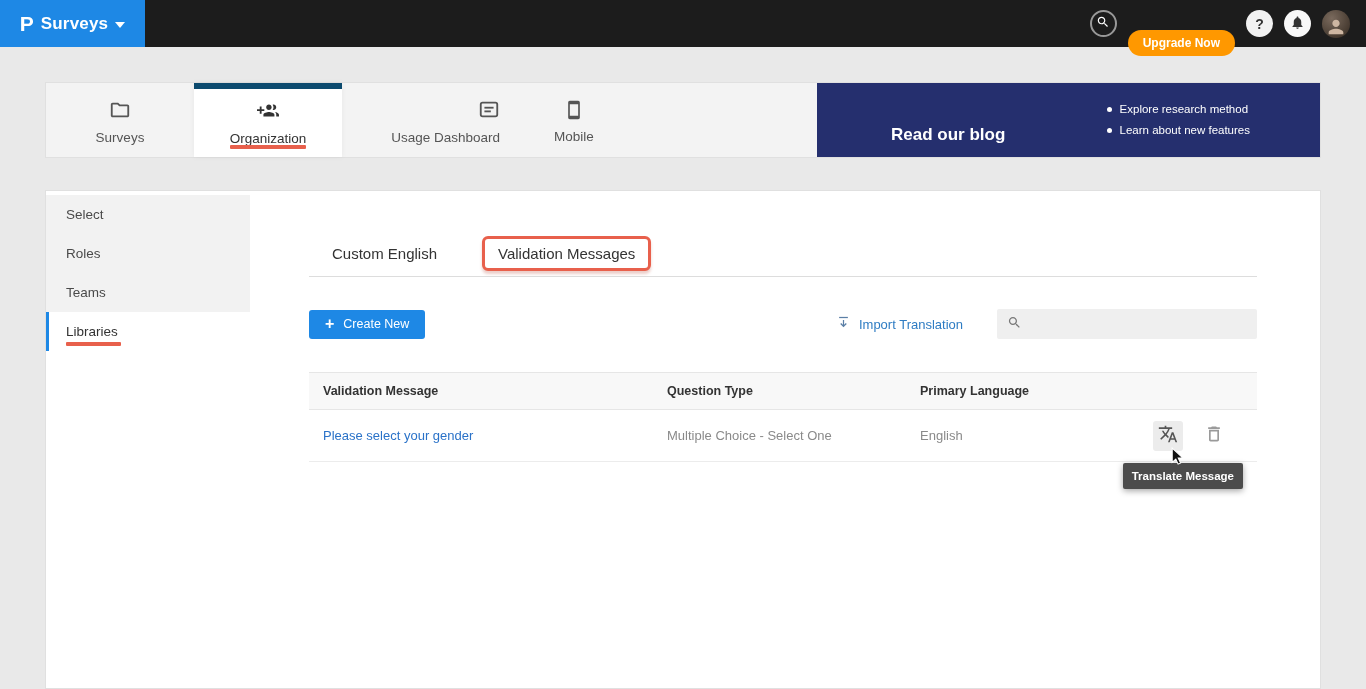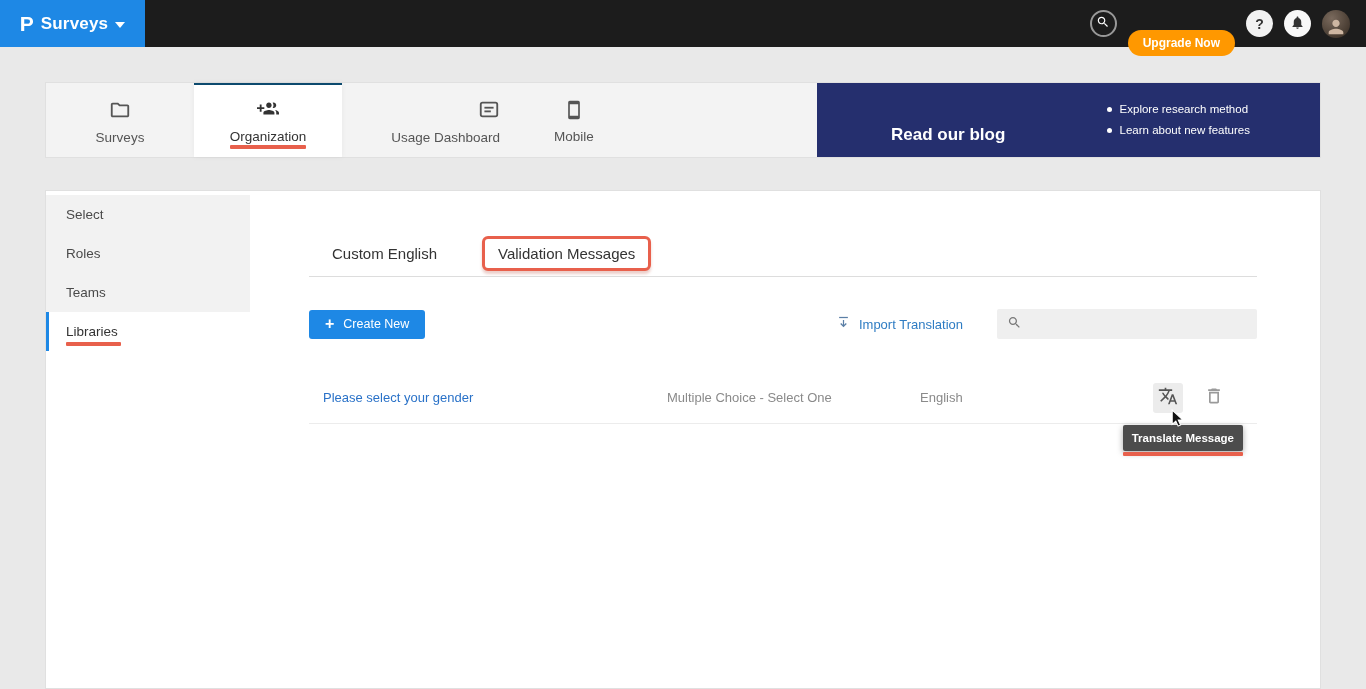--- a/index.html
+++ b/index.html
@@ -18,21 +18,21 @@
   .upgrade-btn { height:26px; border:none; border-radius:13px; background:#ff9800; color:#fff; font-weight:bold; font-size:12px; padding:0 15px; cursor:pointer; font-family:inherit;margin-top:39px; }
   .help-circle { background:#f1f1f1; color:#333; font-weight:bold; font-size:14px; }
   .bell-circle { background:#f8f8f8; color:#333; }
   .avatar { width:28px; height:28px; border-radius:50%; background:radial-gradient(circle at 35% 30%, #7a6a5d, #32281f); display:flex; align-items:flex-end; justify-content:center; overflow:hidden; cursor:pointer; }
 
   
   .nav-card { margin:35px 45px 0 45px; height:76px; display:flex; background:#f3f3f3; border:1px solid #e0e0e0; }
   .nav-tabs { display:flex; flex:1; }
   .nav-tab { width:148px; display:flex; flex-direction:column; align-items:center; justify-content:center; gap:6px; color:#555; cursor:pointer; position:relative; border-top:3px solid transparent; }
   .nav-tab.wide { width:158px;align-items:flex-end; }
-  .nav-tab.active { background:#fff; border-top:2px solid #0c4a6e; box-shadow:0 0 6px rgba(0,0,0,.05); color:#333; }
+  .nav-tab.active { background:#fff; border-top:6px solid #0c4a6e; box-shadow:0 0 6px rgba(0,0,0,.05); color:#333; }
   .nav-tab .tab-label { font-size:13.5px; }
   .red-underline { position:absolute; height:4px; background:#e8604c; border-radius:1px; }
   .nav-tab .red-underline { bottom:8px; left:50%; transform:translateX(-50%); width:76px; }
 
   .blog-panel { width:503px; background:#252f6e; display:flex; align-items:center; color:#fff; }
   .blog-title { margin-left:74px; font-size:17px; font-weight:600;margin-top:30px; }
   .blog-bullets { list-style:none; margin-left:auto; margin-right:70px; }
   .blog-bullets li { font-size:11.5px; line-height:21px; display:flex; align-items:center; gap:8px; }
   .blog-bullets li::before { content:""; width:5px; height:5px; border-radius:50%; background:#fff; display:inline-block; }
 
@@ -65,21 +65,21 @@
   .col-msg { width:358px; padding-left:14px; }
   .col-qtype { width:253px; }
   .col-lang { width:200px; }
   .trow .col-msg a { color:#2a72c8; text-decoration:none; cursor:pointer; }
   .trow .col-qtype, .trow .col-lang { color:#8a8a8a; }
   .actions { margin-left:auto; display:flex; align-items:center; gap:16px; padding-right:28px; position:relative; }
   .icon-btn { width:30px; height:30px; border:none; border-radius:3px; background:transparent; display:flex; align-items:center; justify-content:center; cursor:pointer; color:#555; }
   .icon-btn.hovered { background:#ececec; }
   .icon-btn.trash { color:#9a9a9a; }
 
-  .tooltip-wrap { position:absolute; top:42px; right:14px; z-index:5; display:flex; flex-direction:column; }
+  .tooltip-wrap { position:absolute; top:42px; right:14px; z-index:5; display:flex; flex-direction:row; }
   .tooltip { background:#4c4c4c; color:#fff; font-size:11.5px; font-weight:bold; padding:7px 9px; border-radius:2px; box-shadow:0 2px 6px rgba(0,0,0,.35); white-space:nowrap; }
   .tooltip-wrap .red-underline { position:static; margin-top:1px; width:100%; }
   .cursor-arrow { position:absolute; top:26px; right:72px; z-index:6; }
 </style>
 </head>
 <body>
 
 <header class="topbar">
   <div class="logo">
     <span class="logo-p">P</span>
@@ -206,20 +206,25 @@
             <svg width="15" height="15" viewBox="0 0 24 24" fill="currentColor">
                 <path d="M15.5 14h-.79l-.28-.27C15.41 12.59 16 11.11 16 9.5 16 5.91 13.09 3 9.5 3S3 5.91 3 9.5 5.91 16 9.5 16c1.61 0 3.09-.59 4.23-1.57l.27.28v.79l5 5L20.49 19l-5-5zm-6 0C7.01 14 5 11.99 5 9.5S7.01 5 9.5 5 14 7.01 14 9.5 11.99 14 9.5 14z"></path>
               </svg>
           </span>
           <input type="text" value="" style="">
         </div>
       </div>
     </div>
 
     <div class="table">
+      <div class="thead">
+        <div class="col-msg">Validation Message</div>
+        <div class="col-qtype">Question Type</div>
+        <div class="col-lang">Primary Language</div>
+      </div>
       <div class="trow">
         <div class="col-msg"><a>Please select your gender</a></div>
         <div class="col-qtype">Multiple Choice - Select One</div>
         <div class="col-lang">English</div>
         <div class="actions">
           <button class="icon-btn hovered">
             <span>
               <svg width="20" height="20" viewBox="0 0 24 24" fill="currentColor">
                   <path d="M12.87 15.07l-2.54-2.51.03-.03c1.74-1.94 2.98-4.17 3.71-6.53H17V4h-7V2H8v2H1v1.99h11.17C11.5 7.92 10.44 9.75 9 11.35 8.07 10.32 7.3 9.19 6.69 8h-2c.73 1.63 1.73 3.17 2.98 4.56l-5.09 5.02L4 19l5-5 3.11 3.11.76-2.04zM18.5 10h-2L12 22h2l1.12-3h4.75L21 22h2l-4.5-12zm-2.62 7l1.62-4.33L19.12 17h-3.24z"></path>
                 </svg>

